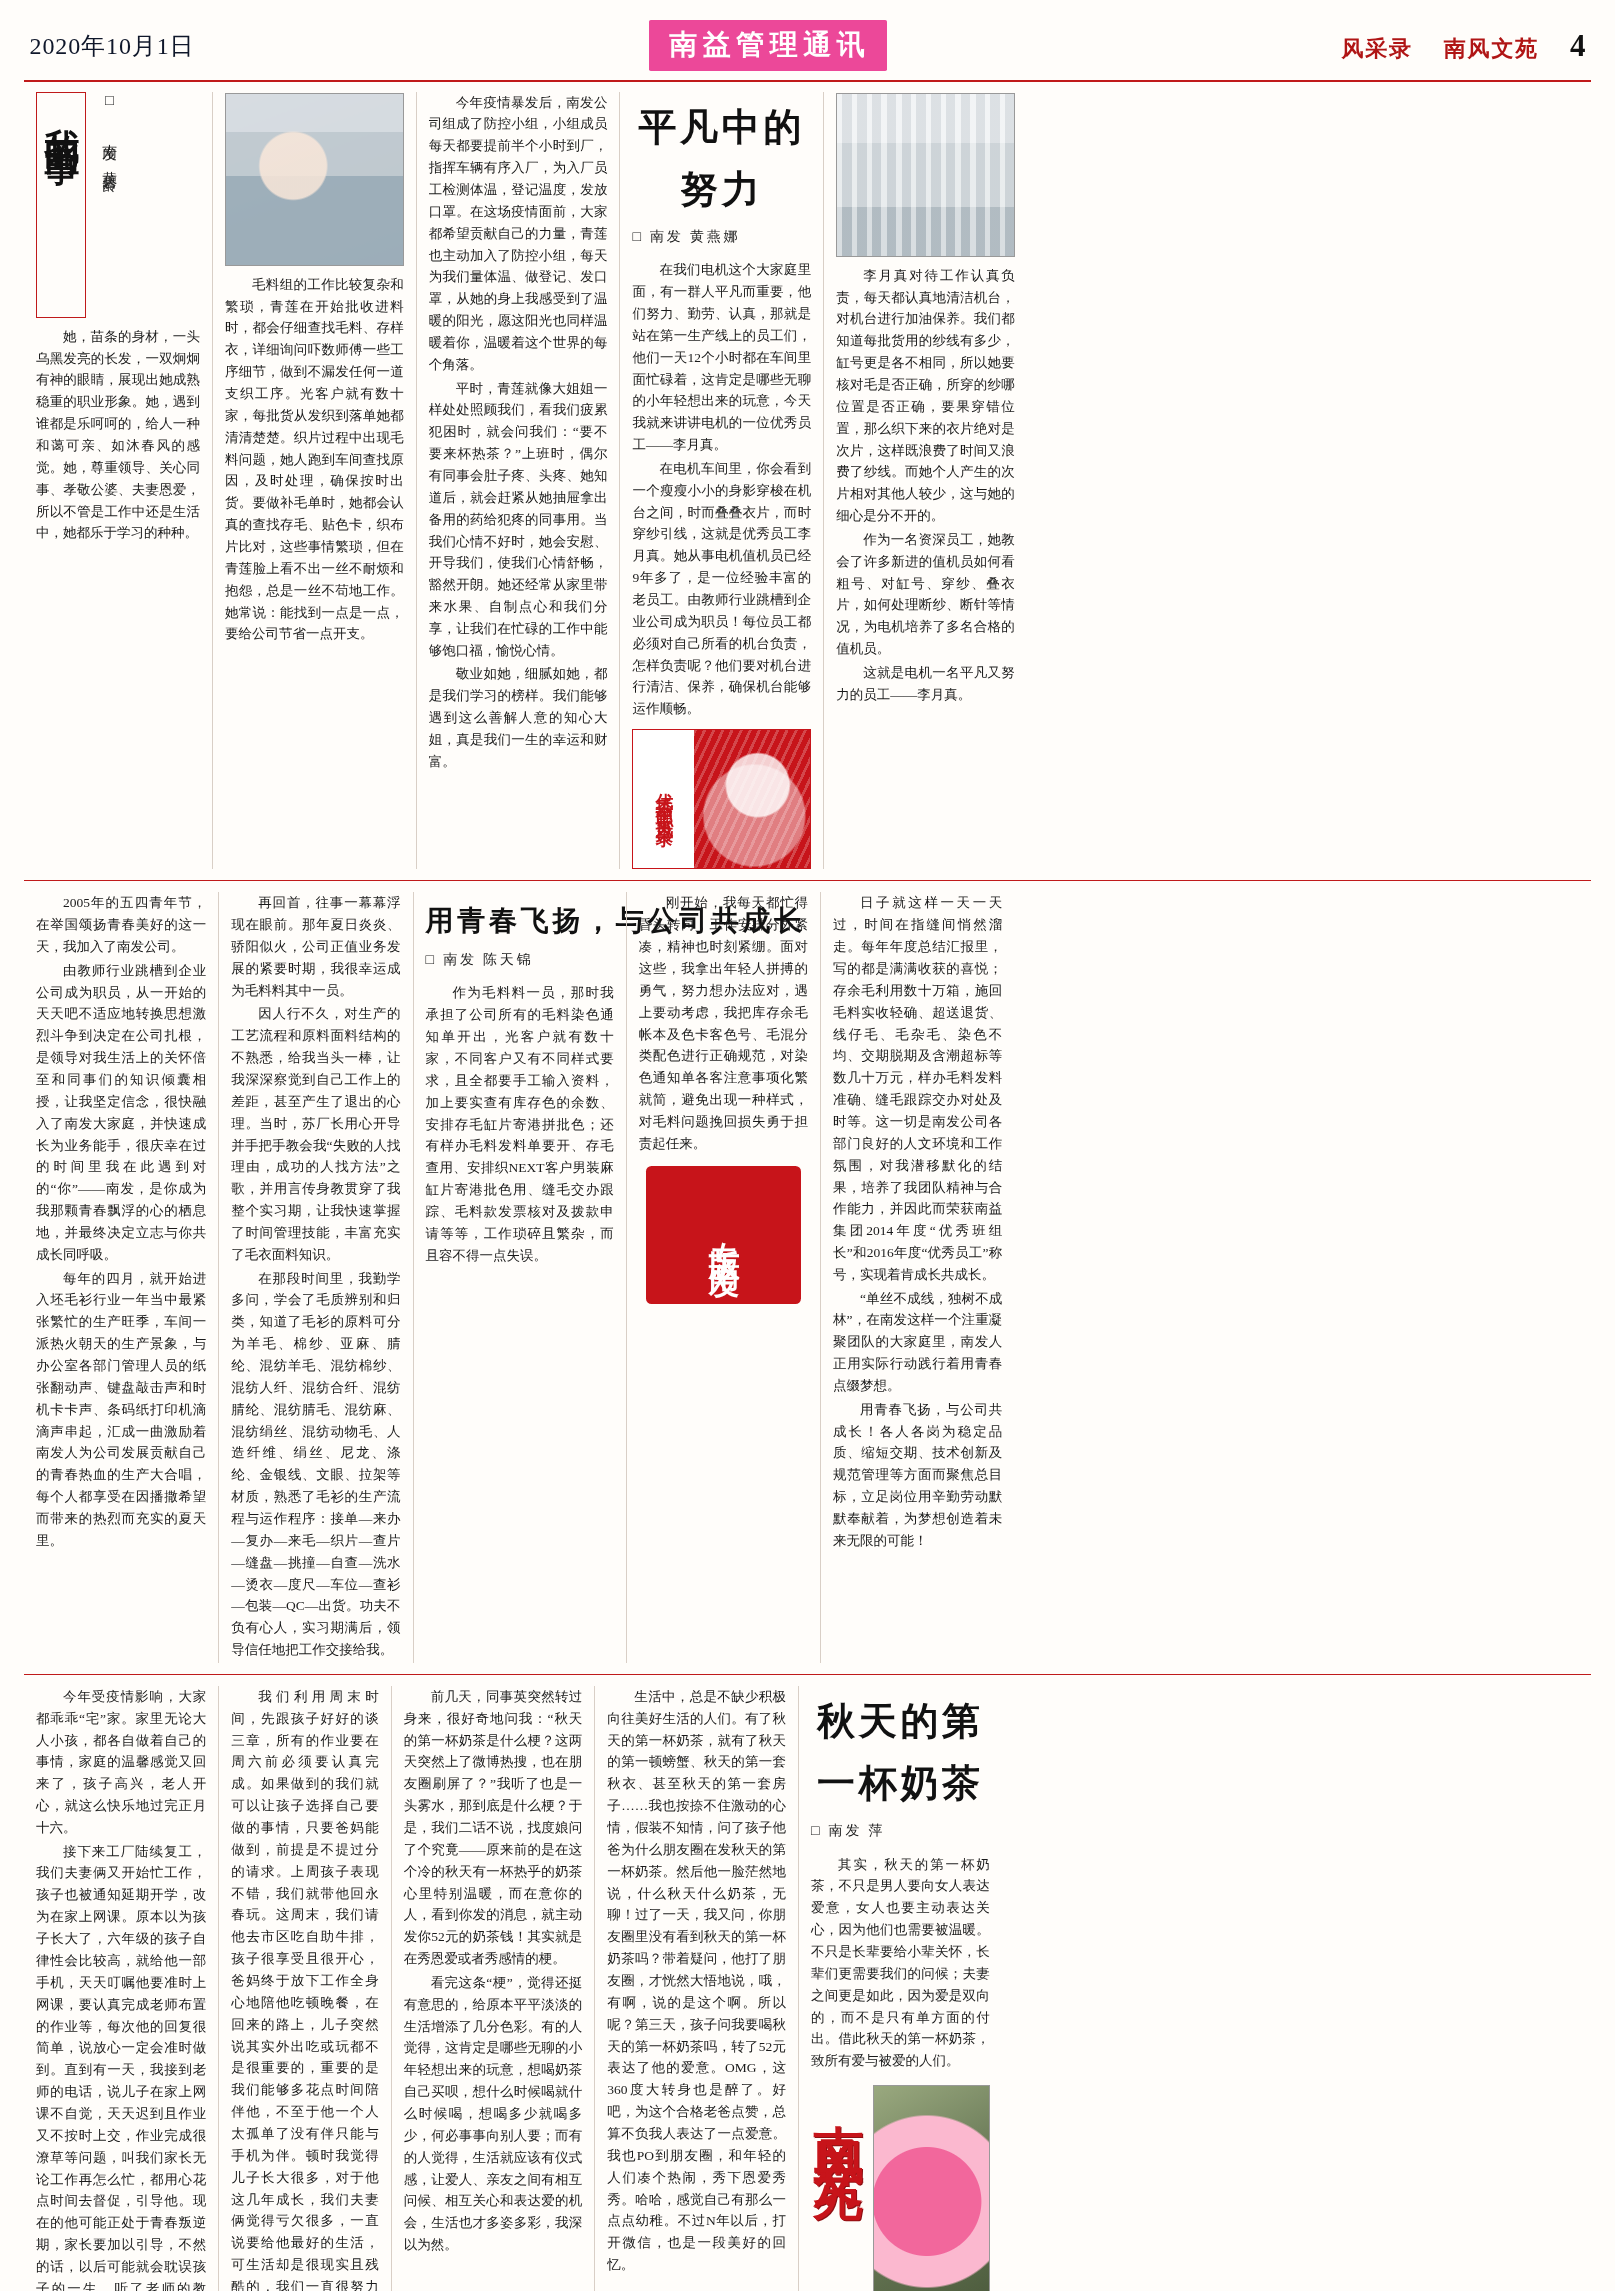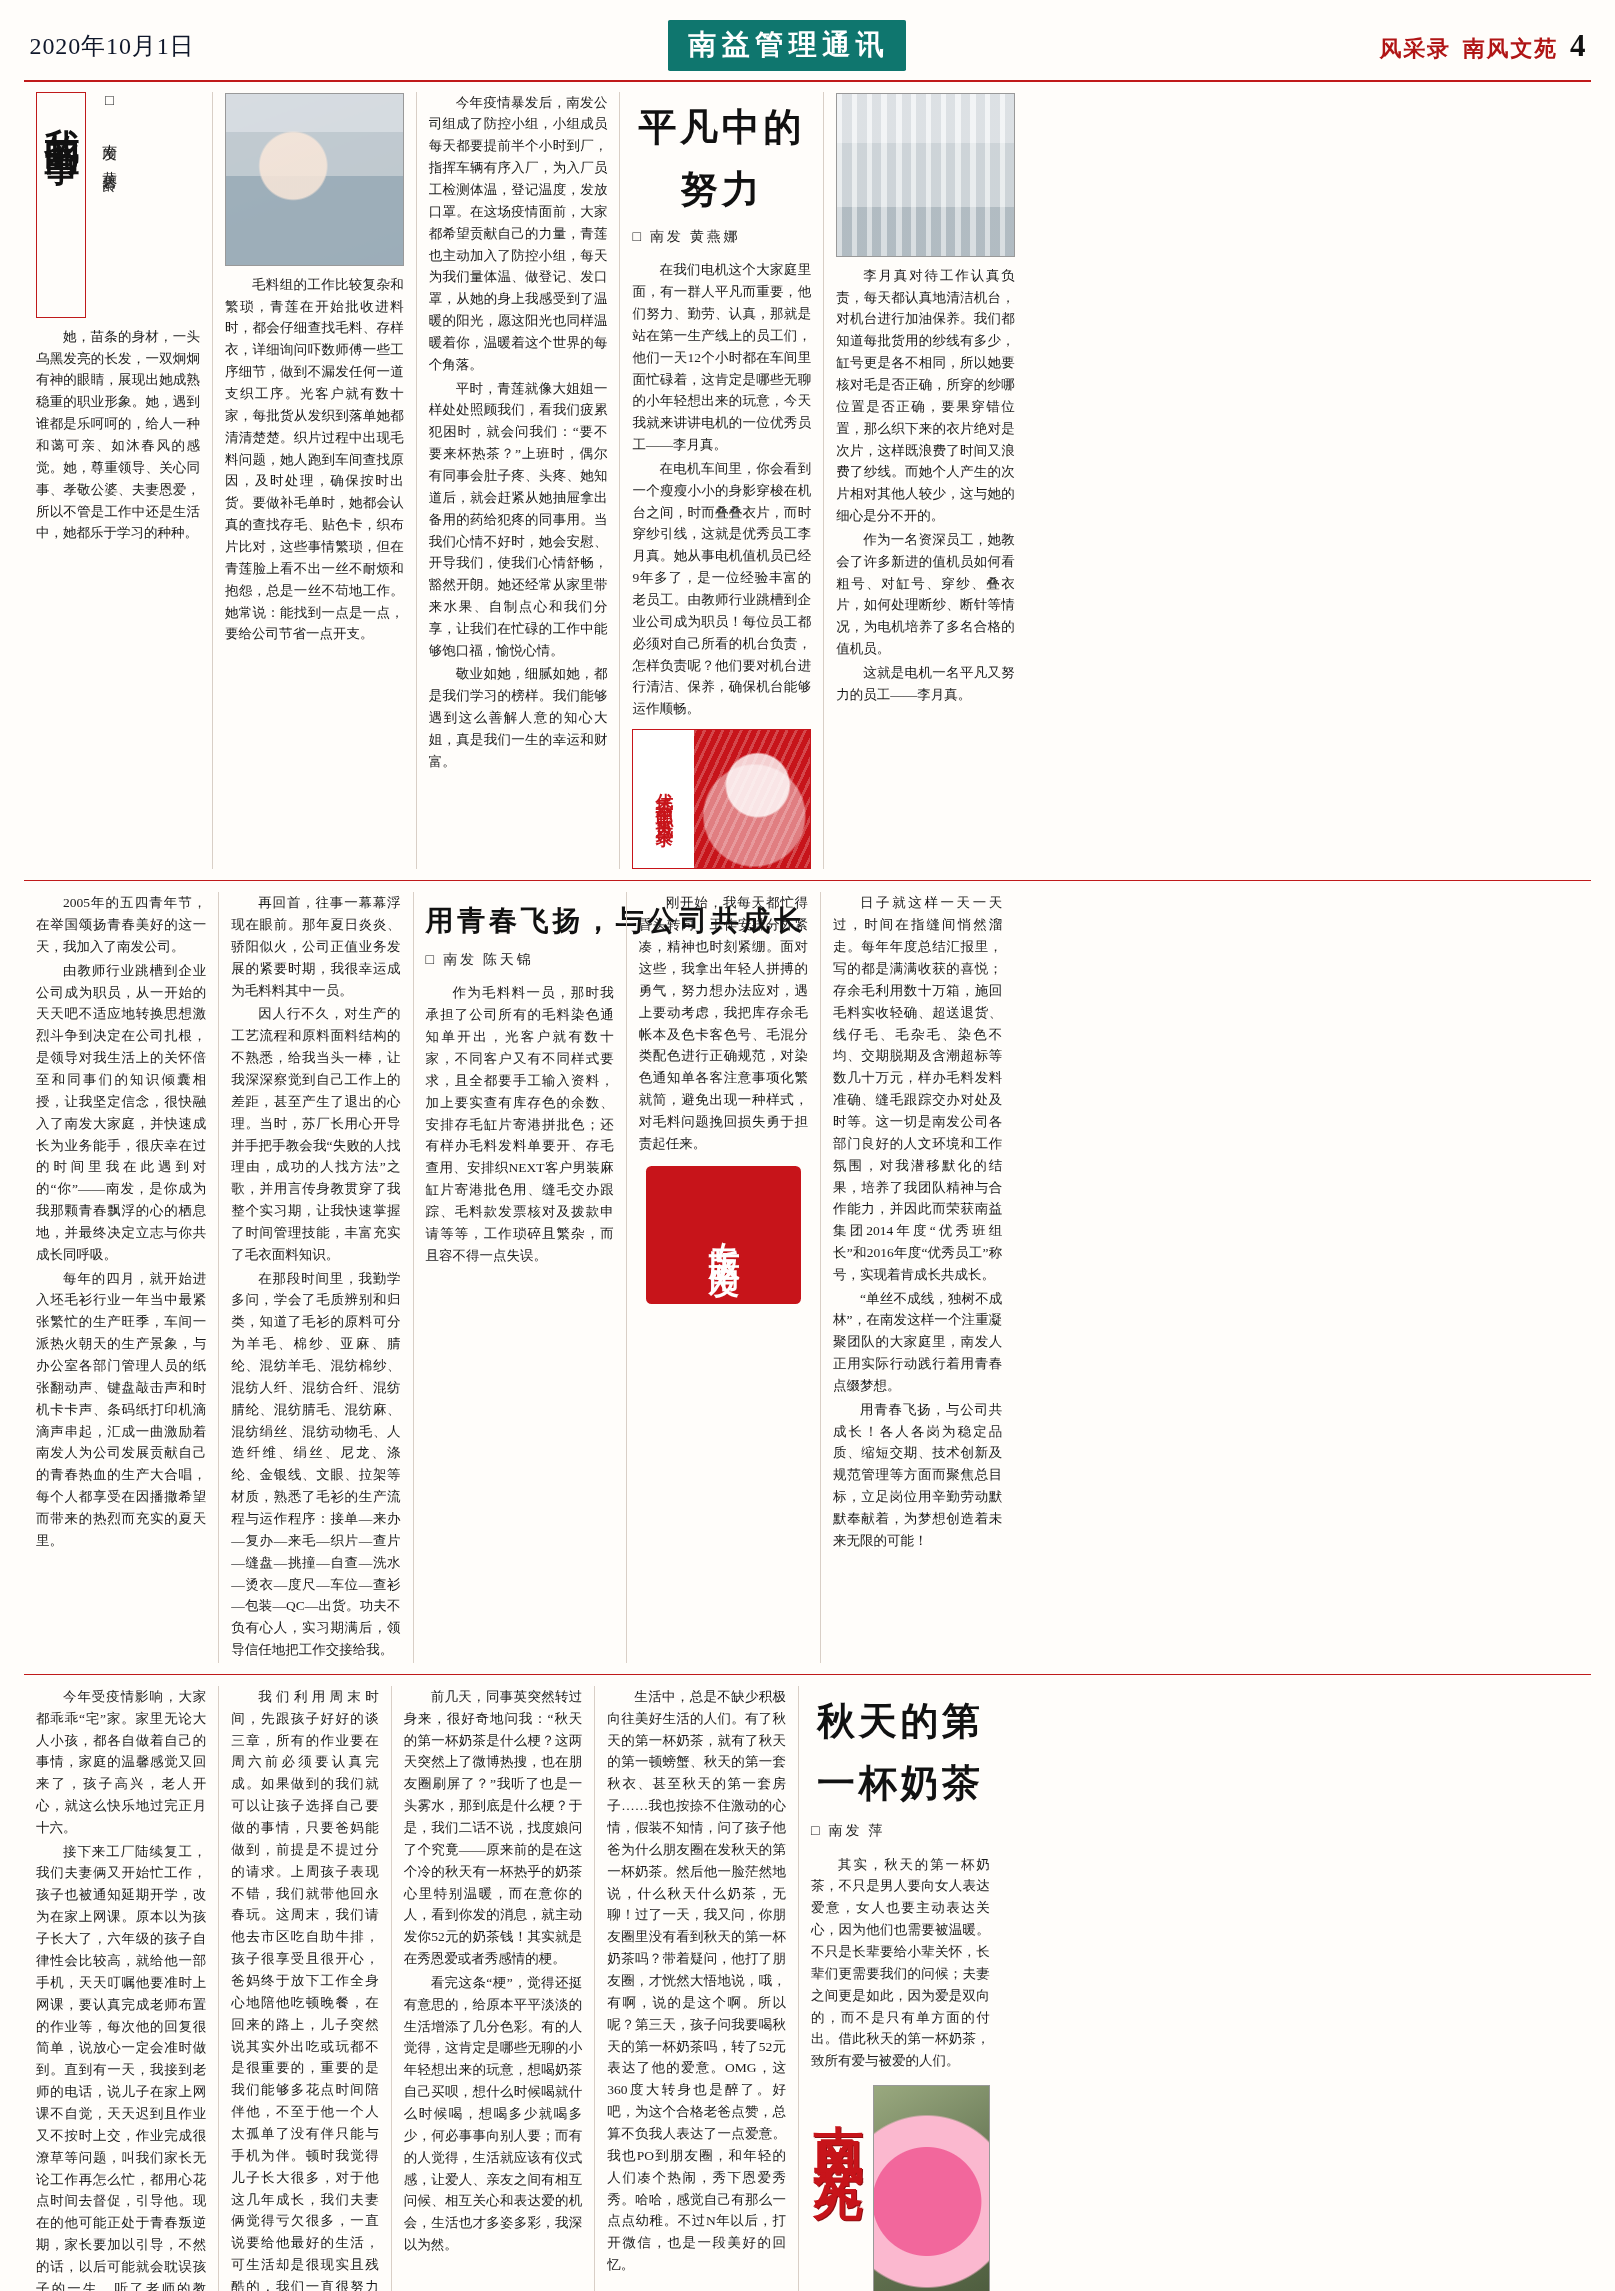--- a/index.html
+++ b/index.html
@@ -17,27 +17,27 @@
     position:relative;
   }
   
   .masthead{
     display:flex;align-items:center;justify-content:space-between;
     padding:3.7px 5.5px 9.2px 5.5px;
     border-bottom:2.8px solid #c01a1a;
   }
   .mh-date{font-size:24px;letter-spacing:0.9px;color:#0f172a;font-family:Liberation Serif, serif;}
   .mh-logo{
-    background:#0f766e;color:#fff;font-weight:bold;
+    background:#ec4899;color:#fff;font-weight:bold;
     font-size:28px;letter-spacing:5.5px;
     padding:5.5px 16.6px 7.4px 20px;
     font-family:"DejaVu Serif",serif;
     border-radius:1.8px;
   }
-  .mh-right{display:flex;align-items:baseline;gap:12px;font-size:22px;color:#111;}
+  .mh-right{display:flex;align-items:baseline;gap:31px;font-size:22px;color:#111;}
   .mh-right .sec{color:#b01515;font-weight:bold;letter-spacing:1.8px;}
   .mh-right .sec2{color:#b01515;font-weight:bold;letter-spacing:1.8px;}
   .mh-pageno{font-size:31px;font-weight:bold;color:#111;}
   .band{display:flex;gap:0;}
   .col{
     box-sizing:border-box;
     padding:0 12px;
     font-size:13.5px;
     line-height:1.62;
     text-align:justify;

